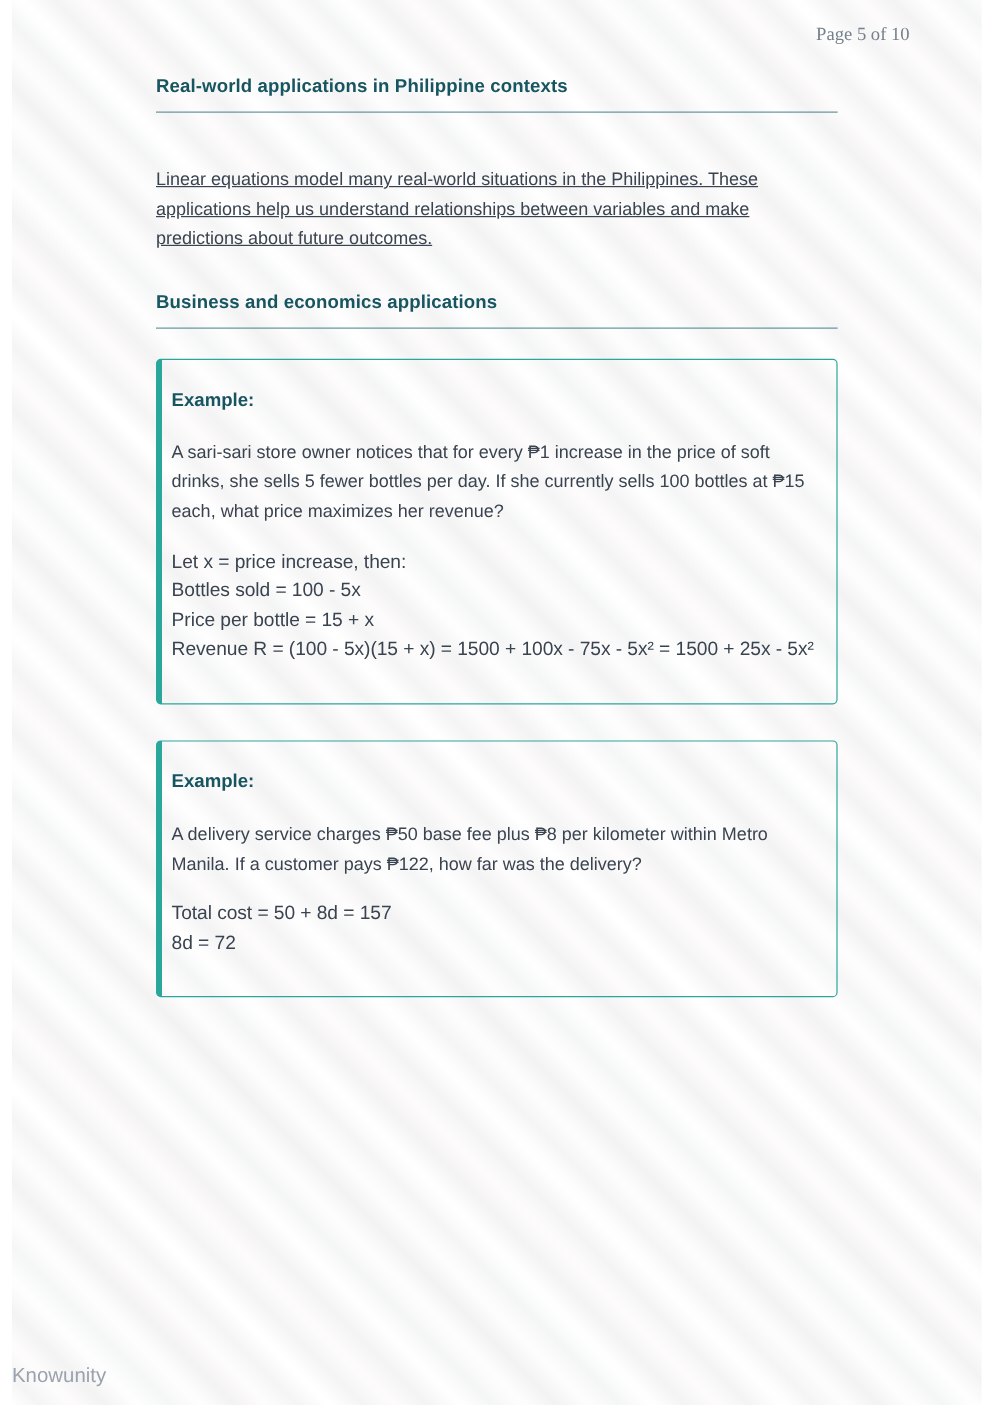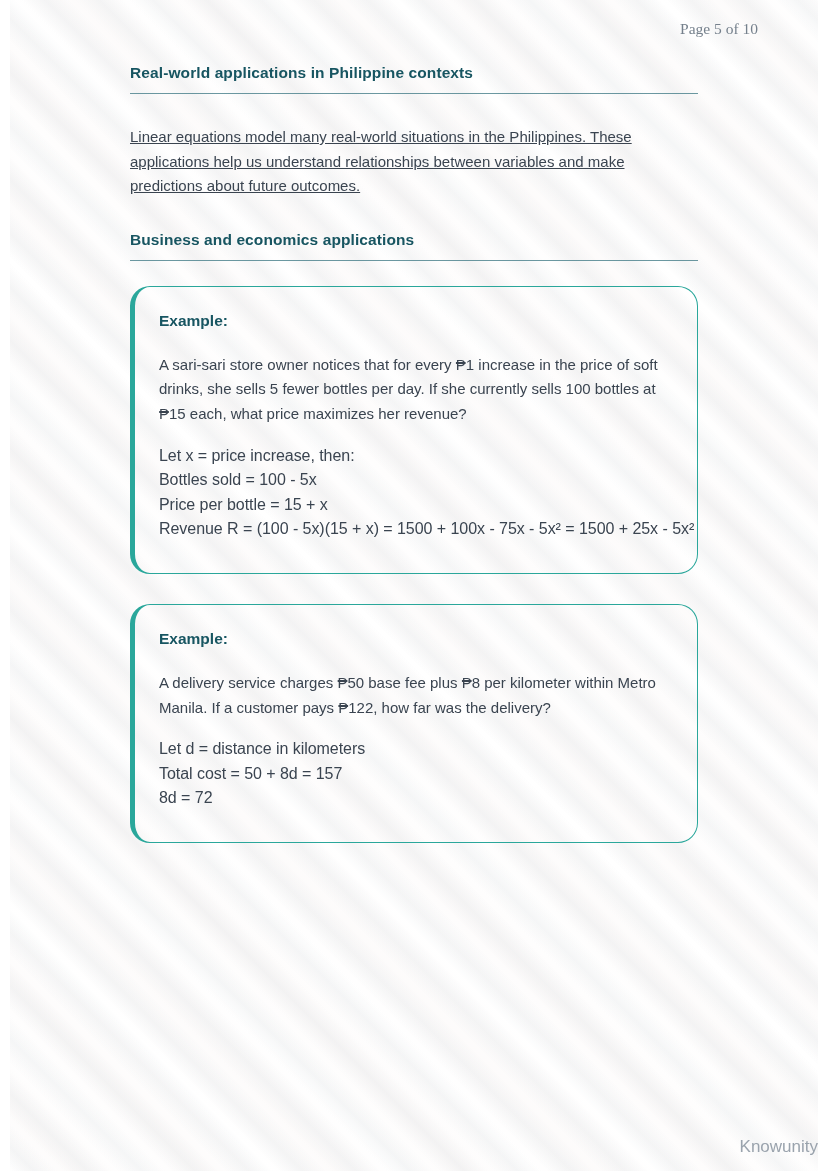--- a/index.html
+++ b/index.html
@@ -32,21 +32,21 @@
     font-family: "Liberation Serif", "DejaVu Serif", serif;
     font-size: 15.5px;
     color: #75808c;
   }
 
   .content {
     padding: 64px 120px 0 120px;
     color: #3a4450;
   }
 
-  .section-heading { margin-bottom: 31px; }
+  .section-heading { margin-bottom: 44px; }
   .section-heading.tight { margin-bottom: 25px; }
 
   .heading-text {
     font-size: 15.5px;
     font-weight: bold;
     color: #175561;
     letter-spacing: 0.1px;
   }
 
   .heading-rule {
@@ -60,22 +60,22 @@
     font-size: 15px;
     line-height: 24.6px;
     color: #3a4450;
     margin-bottom: 32px;
     text-decoration: underline;
   }
 
   .example-box {
     border: 1.5px solid #2aa79b;
     border-left: 5px solid #2aa79b;
-    border-radius: 20px;
-    padding: 25px 24px 31px 24px;
+    border-radius: 4px;
+    padding: 25px 24px 31px 8px;
     margin-bottom: 30px;
   }
 
   .example-label {
     font-size: 15.5px;
     font-weight: bold;
     color: #175561;
     margin-bottom: 23px;
   }
 
@@ -92,21 +92,21 @@
     color: #3a4450;
     white-space: nowrap;
     letter-spacing: -0.05px;
   }
 
   .footer-brand {
     position: absolute;
     bottom: 14px;
     left: 0;
     width: 100%;
-    text-align: right;
+    text-align: left;
     font-size: 17px;
     color: #9aa3ad;
   }
 </style>
 </head>
 <body>
 
 <div class="page">
 
   <div class="page-number">Page 5 of 10</div>
@@ -134,21 +134,20 @@
         <div class="solution-line">Price per bottle = 15 + x</div>
         <div class="solution-line">Revenue R = (100 - 5x)(15 + x) = 1500 + 100x - 75x - 5x² = 1500 + 25x - 5x²</div>
       </div>
     </div>
 
 
     <div class="example-box">
       <div class="example-label">Example:</div>
       <p class="example-problem">A delivery service charges ₱50 base fee plus ₱8 per kilometer within Metro Manila. If a customer pays ₱122, how far was the delivery?</p>
       <div>
-        <div class="solution-line">Let d = distance in kilometers</div>
         <div class="solution-line">Total cost = 50 + 8d = 157</div>
         <div class="solution-line">8d = 72</div>
       </div>
     </div>
 
 
 
   </div>
 
   <div class="footer-brand">Knowunity</div>

